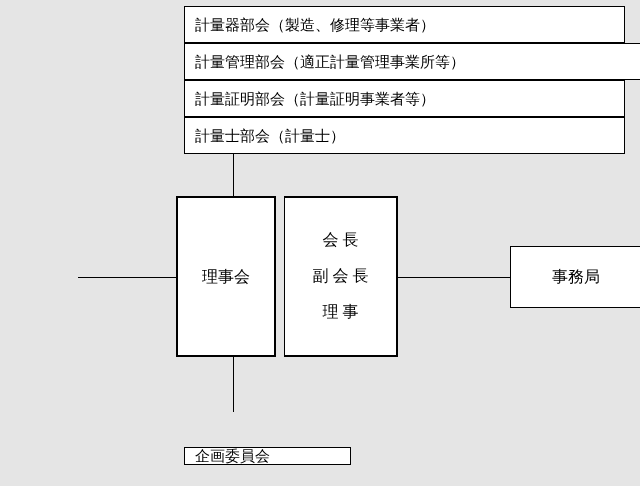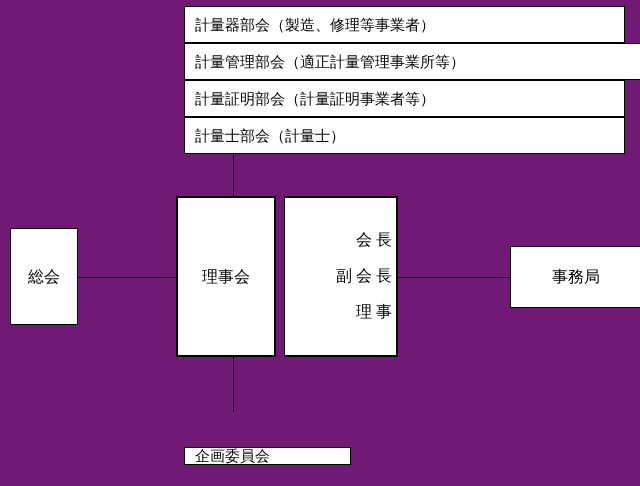--- a/index.html
+++ b/index.html
@@ -8,21 +8,21 @@
     background: #ffffff;
   }
   body {
     font-family: "DejaVu Sans", "Liberation Sans", sans-serif;
     color: #000000;
   }
   #canvas {
     position: relative;
     width: 640px;
     height: 486px;
-    background: #701a75;
+    background: #e5e5e5;
     overflow: hidden;
   }
   .box {
     position: absolute;
     box-sizing: border-box;
     border: 1px solid #000000;
     background: #ffffff;
     display: flex;
     align-items: center;
     font-size: 15px;
@@ -56,21 +56,21 @@
   
   .officer-col {
     position: absolute;
     box-sizing: border-box;
     border: 2px solid #000000;
     border-left: 1px solid #000000;
     background: #ffffff;
     display: flex;
     flex-direction: column;
     justify-content: space-around;
-    align-items: flex-end;
+    align-items: center;
     padding: 24px 0;
   }
   .officer-col .officer {
     font-size: 16px;
     letter-spacing: 4px;
     text-indent: 4px;
     white-space: nowrap;
   }
   .vlabel {
     font-size: 16px;
@@ -89,23 +89,20 @@
   </div>
   <div class="box left-pad committee" style="left:184px; top:117px; width:441px; height:37px;">
     <span>計量士部会（計量士）</span>
   </div>
   <div class="box left-pad committee" style="left:184px; top:80px; width:441px; height:37px;">
     <span>計量証明部会（計量証明事業者等）</span>
   </div>
 
   <div class="line v" style="left:233px; top:154px; width:1px; height:42px;"></div>
 
-  <div class="box center" style="left:10px; top:228px; width:68px; height:97px;">
-    <span class="vlabel">総会</span>
-  </div>
 
   <div class="line h" style="left:78px; top:277px; width:106px; height:1px;"></div>
 
   <div class="box thick center" style="left:176px; top:196px; width:100px; height:161px;">
     <span class="vlabel">理事会</span>
   </div>
 
   <div class="officer-col" style="left:284px; top:196px; width:114px; height:161px;">
     <span class="officer">会長</span>
     <span class="officer">副会長</span>

